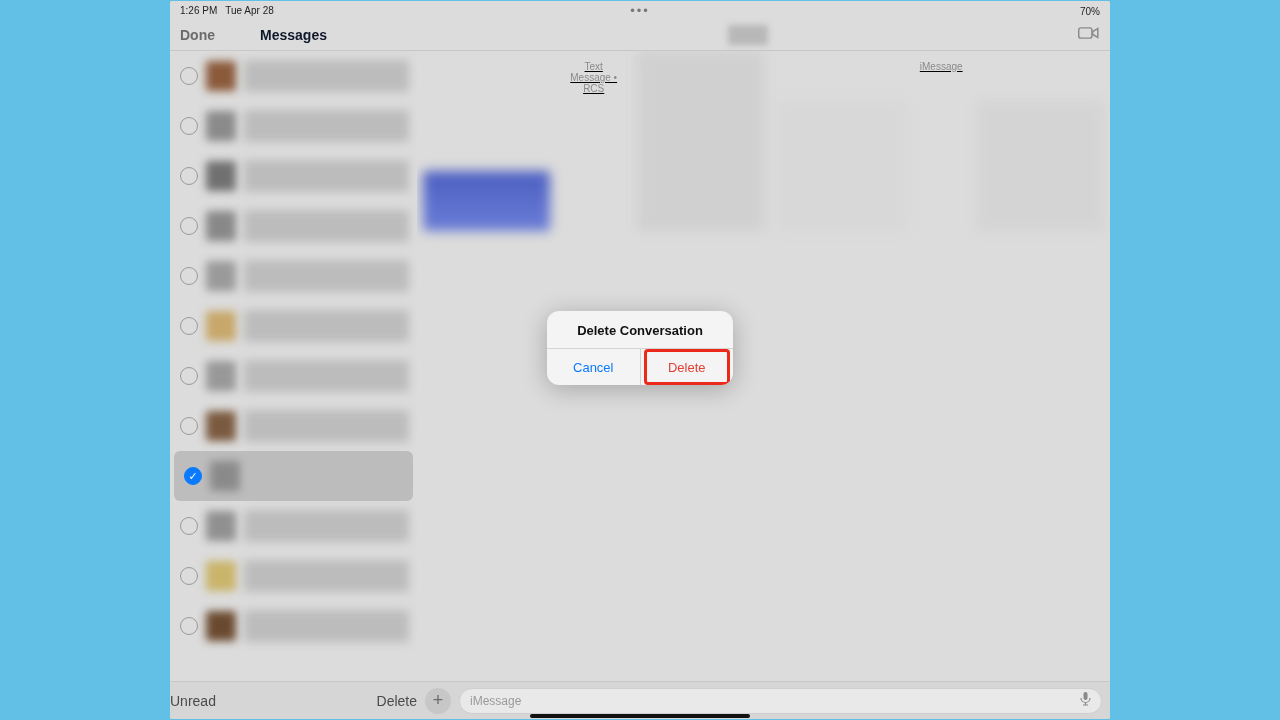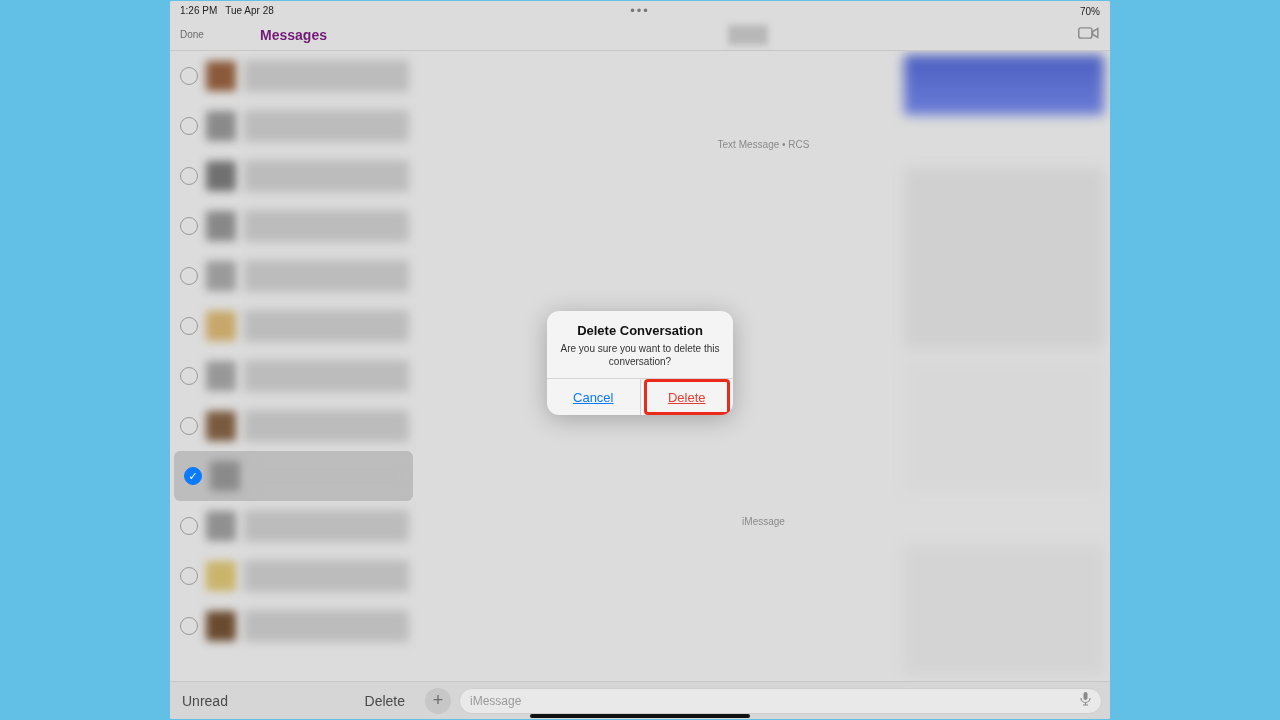--- a/index.html
+++ b/index.html
@@ -12,45 +12,45 @@
 .status .center { position:absolute; left:50%; transform:translateX(-50%); font-size:13px; letter-spacing:2px; color:#777;}
 .status .right { margin-left:auto; display:flex; align-items:center; gap:4px;flex-direction:column; }
 .battery { width:18px; height:9px; border:1px solid #333; border-radius:2px; position:relative; }
 .battery::after { content:""; position:absolute; right:-3px; top:2px; width:2px; height:4px; background:#333; border-radius:1px;}
 .battery-fill { background:#333; height:100%; width:70%; border-radius:1px;}
 .wifi { width:12px; height:9px; }
 
 
 .header { height:32px; display:flex; align-items:center; position:relative; background:#dcdcdc; border-bottom:1px solid #c7c7c7;}
 .header-left { width:247px; display:flex; align-items:center; padding:0 10px; position:relative; }
-.done { color:#6b6b6b; font-size:10px; }
-.title { position:absolute; left:50%; transform:translateX(-50%); font-weight:600; font-size:14px; color:#701a75;}
+.done { color:#6b6b6b; font-size:14px;font-weight:bold; }
+.title { position:absolute; left:50%; transform:translateX(-50%); font-weight:600; font-size:14px; color:#0f172a;}
 .header-center { flex:1; display:flex; justify-content:center; }
 .contact-blur { width:40px; height:20px; background:#b8b8b8; filter:blur(3px); }
 .header-right { padding-right:10px; }
 .cam-icon svg { width:22px; height:16px; fill:none; stroke:#8a8a8a; stroke-width:2px; }
 
 
 .body { display:flex; height:calc(100% - 50px - 38px); }
 .sidebar { width:247px; background:#dcdcdc; overflow:hidden; }
 .conv { flex:1; background:#dcdcdc; position:relative; overflow:hidden;}
 
 .row { display:flex; align-items:center; height:50px; padding:6px 8px 6px 10px; gap:8px; }
 .row.selected { background:#bdbdbd; border-radius:6px; margin:0 4px; }
 .radio { width:18px; height:18px; border:1.5px solid #999; border-radius:50%; flex-shrink:0; display:flex; align-items:center; justify-content:center;}
 .radio.checked { background:#0a7aff; border-color:#0a7aff; }
 .radio.checked::after { content:"✓"; color:#fff; font-size:11px; }
 .avatar-blur { width:30px; height:30px; border-radius:3px; filter:blur(4px); flex-shrink:0;}
 .text-blur { flex:1; height:32px; border-radius:3px; filter:blur(5px); background:#bcbcbc;}
 
-.sidebar-footer { height:38px; display:flex; align-items:center; justify-content:space-between; padding:0 12px; color:#4a4a4a; font-size:14px; position:absolute; bottom:0; left:0; width:247px; background:#d6d6d6; border-top:1px solid #c8c8c8;}
+.sidebar-footer { height:38px; display:flex; align-items:center; justify-content:space-between; padding:0 0; color:#4a4a4a; font-size:14px; position:absolute; bottom:0; left:0; width:247px; background:#d6d6d6; border-top:1px solid #c8c8c8;}
 
 
 .msg-label { text-align:center; font-size:10px; color:#8a8a8a; margin:10px 0 4px;}
-.bubble-wrap { display:flex; flex-direction:column; gap:14px; padding:0 6px; }
+.bubble-wrap { display:flex; flex-direction:row; gap:14px; padding:0 6px;text-decoration:underline; }
 .bubble { align-self:flex-end; width:200px; height:64px; border-radius:3px; filter:blur(6px);}
 .bubble.wide { height:180px;}
 .bubble.img1 { background:linear-gradient(#4c5fc1,#6a7dd6); height:60px; margin-top:4px;}
 .bubble.img2 { background:#d0d0d0;}
 .bubble.img3 { background:#d8d8d8;}
 .bubble.img4 { background:#d4d4d4;}
 
 
 .compose { position:absolute; bottom:0; left:247px; right:0; height:38px; background:#d6d6d6; border-top:1px solid #c8c8c8; display:flex; align-items:center; padding:0 8px; gap:8px;}
 .plus { width:26px; height:26px; border-radius:50%; background:#c7c7c7; display:flex; align-items:center; justify-content:center; color:#6b6b6b; font-size:18px;}
@@ -59,21 +59,21 @@
 
 
 .home-ind { position:absolute; bottom:1px; left:50%; transform:translateX(-50%); width:220px; height:4px; border-radius:3px; background:#111;}
 
 
 .modal { position:absolute; left:50%; top:310px; transform:translateX(-50%); width:186px; background:#f4f4f4; border-radius:12px; overflow:hidden; box-shadow:0 4px 24px rgba(0,0,0,.25);}
 .modal-head { padding:12px 10px 10px; text-align:center;}
 .modal-title { font-size:13px; font-weight:600; color:#111;}
 .modal-msg { font-size:10px; color:#333; margin-top:4px; line-height:1.3;}
 .modal-buttons { display:flex; border-top:1px solid #d4d4d4;}
-.modal-btn { flex:1; height:36px; display:flex; align-items:center; justify-content:center; font-size:13px;text-decoration:underline; }
+.modal-btn { flex:1; height:36px; display:flex; align-items:center; justify-content:center; font-size:13px; }
 .modal-btn.cancel { color:#0a7aff; border-right:1px solid #d4d4d4;}
 .modal-btn.delete { color:#e24034; font-weight:500;}
 .highlight-box { border:3px solid #eb2a1c; border-radius:4px; padding:0;}
 .highlight-box .modal-btn.delete { height:30px;}
 .modal-buttons .hl-wrap { flex:1; padding:0; display:flex; align-items:center; justify-content:center;}
 </style>
 </head>
 <body>
 
 <div class="device">
@@ -200,21 +200,20 @@
             <rect x="3.5" y="0" width="4" height="8" rx="2" fill="#8a8a8a"></rect>
             <path d="M1 6 a4.5 4.5 0 0 0 9 0 M5.5 10.5 V13 M3 13 H8" stroke="#8a8a8a" stroke-width="1.2" fill="none"></path>
           </svg>
       </span>
     </div>
   </div>
 
   <div class="modal">
     <div class="modal-head">
       <div class="modal-title">Delete Conversation</div>
-      <div class="modal-msg">Are you sure you want to delete this conversation?</div>
     </div>
     <div class="modal-buttons">
       <div class="modal-btn cancel">Cancel</div>
       <div class="hl-wrap">
         <div class="highlight-box" style="width:86px;">
           <div class="modal-btn delete">Delete</div>
         </div>
       </div>
     </div>
   </div>

